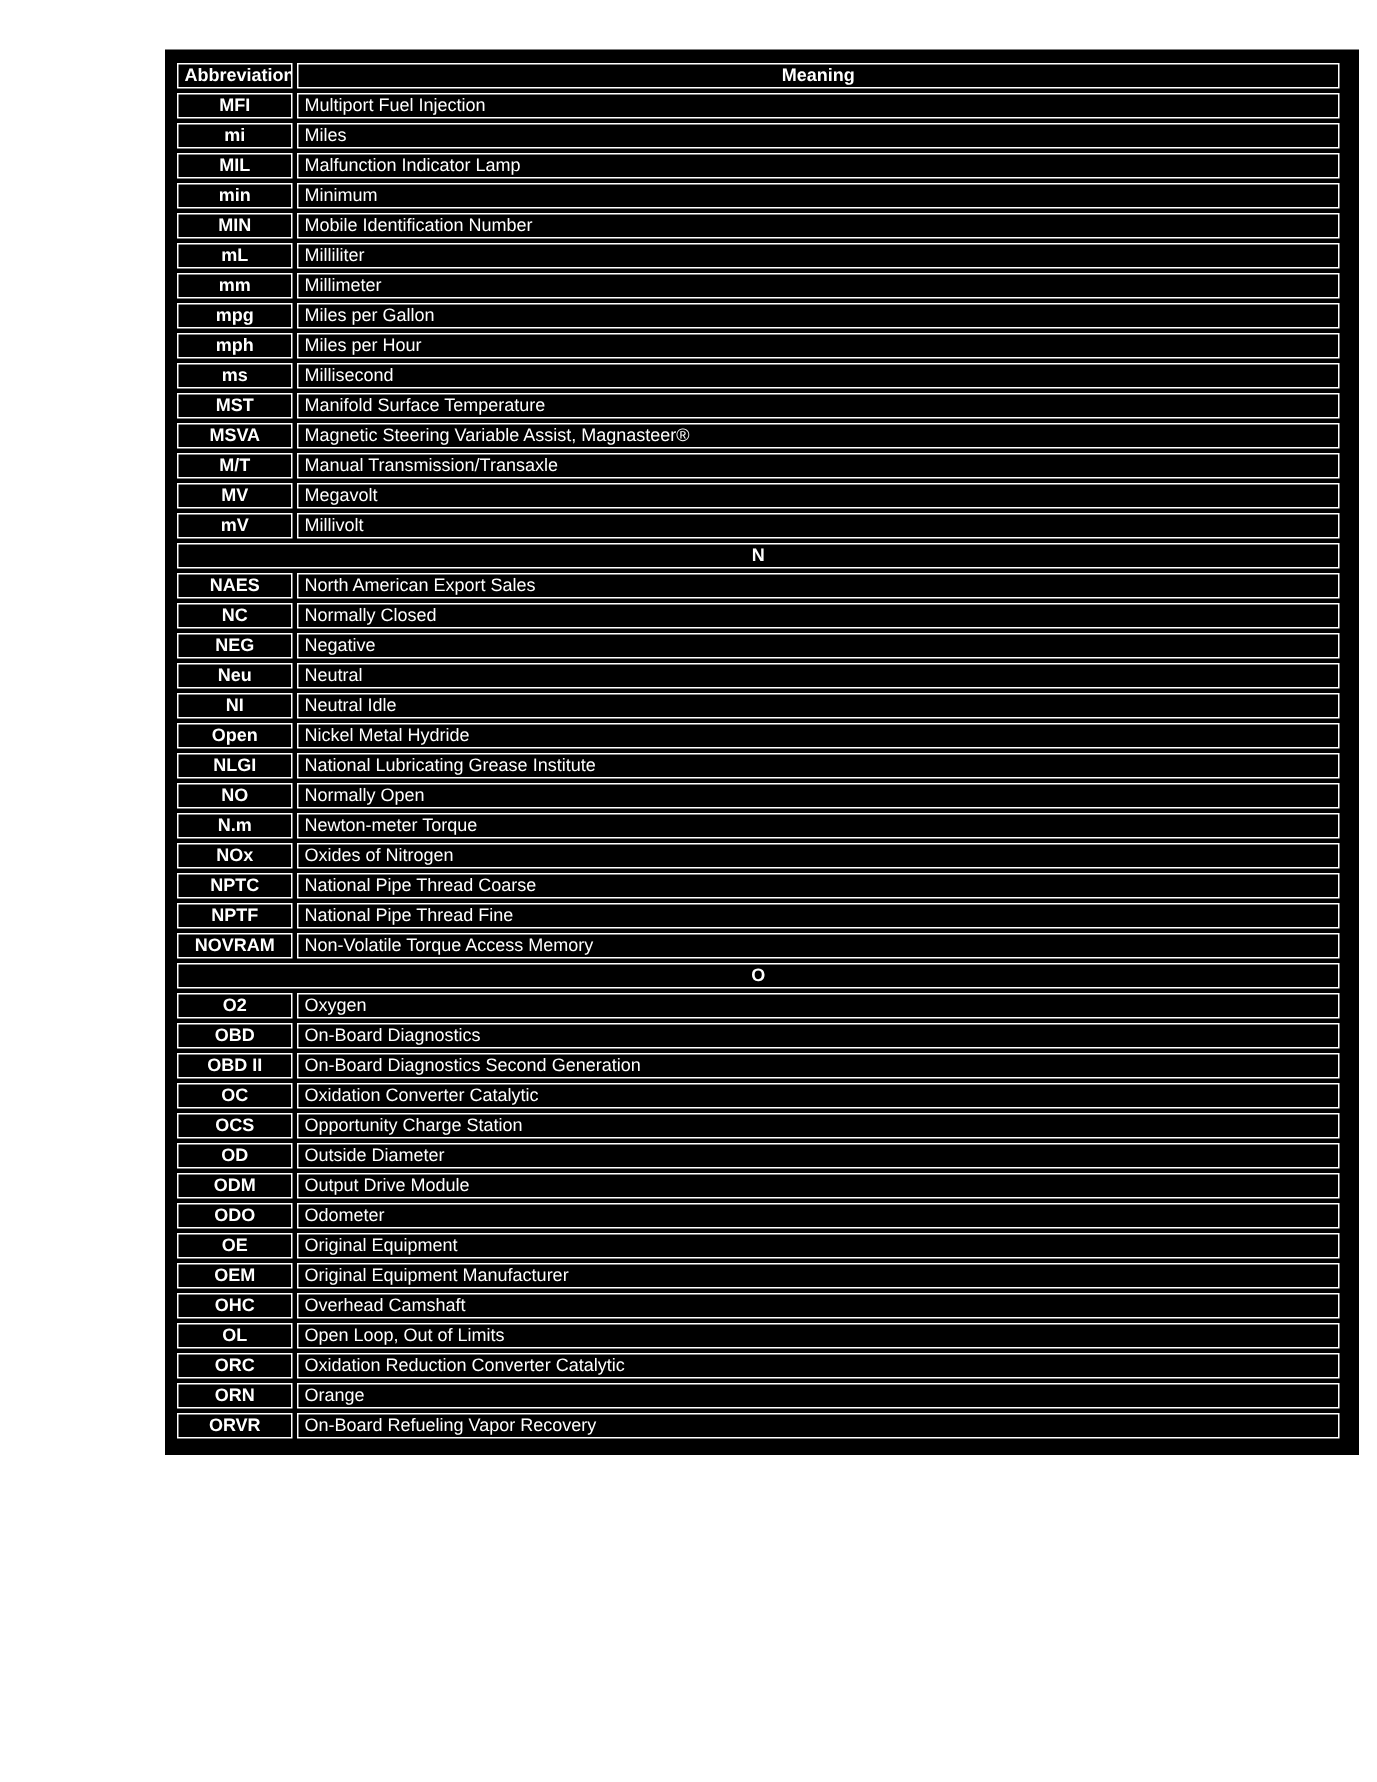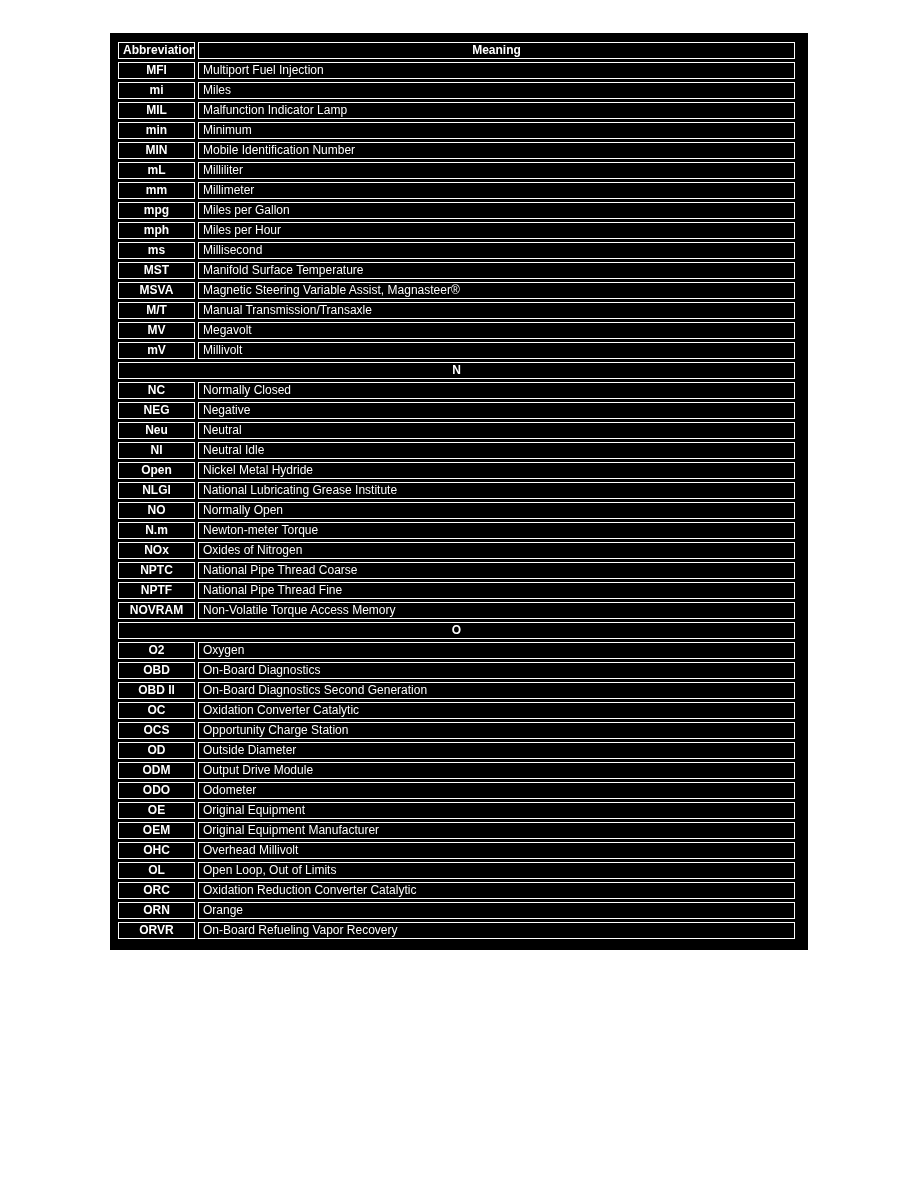--- a/index.html
+++ b/index.html
@@ -12,21 +12,21 @@
     position: relative;
     width: 918px;
     height: 1188px;
     background: #ffffff;
     overflow: hidden;
   }
   .table-panel {
     position: absolute;
     left: 110px;
     top: 33px;
-    width: 698px;
+    width: 796px;
     box-sizing: border-box;
     background: #000000;
     padding: 6px 10px 8px 5px;
   }
   table.abbr-table {
     width: 100%;
     table-layout: fixed;
     border-collapse: separate;
     border-spacing: 3px;
     background: #000000;
@@ -135,20 +135,24 @@
             <td class="meaning">Megavolt</td>
           </tr>
           <tr>
             <td class="abbr">mV</td>
             <td class="meaning">Millivolt</td>
           </tr>
           <tr>
             <td colspan="2" class="section">N</td>
           </tr>
           <tr>
+            <td class="abbr">NAES</td>
+            <td class="meaning">North American Export Sales</td>
+          </tr>
+          <tr>
             <td class="abbr">NC</td>
             <td class="meaning">Normally Closed</td>
           </tr>
           <tr>
             <td class="abbr">NEG</td>
             <td class="meaning">Negative</td>
           </tr>
           <tr>
             <td class="abbr">Neu</td>
             <td class="meaning">Neutral</td>
@@ -227,21 +231,21 @@
           <tr>
             <td class="abbr">OE</td>
             <td class="meaning">Original Equipment</td>
           </tr>
           <tr>
             <td class="abbr">OEM</td>
             <td class="meaning">Original Equipment Manufacturer</td>
           </tr>
           <tr>
             <td class="abbr">OHC</td>
-            <td class="meaning">Overhead Millivolt</td>
+            <td class="meaning">Overhead Camshaft</td>
           </tr>
           <tr>
             <td class="abbr">OL</td>
             <td class="meaning">Open Loop, Out of Limits</td>
           </tr>
           <tr>
             <td class="abbr">ORC</td>
             <td class="meaning">Oxidation Reduction Converter Catalytic</td>
           </tr>
           <tr>

